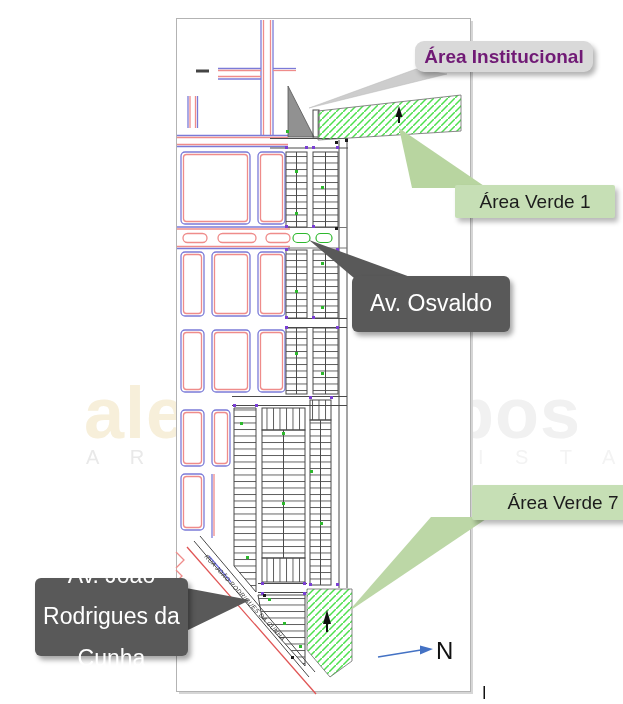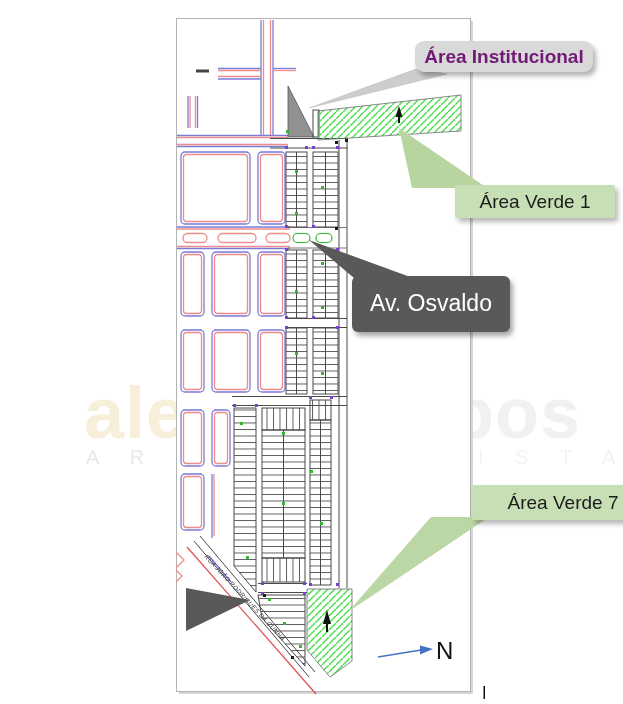--- a/index.html
+++ b/index.html
@@ -249,14 +249,19 @@
 </div>
 
 <div class="callout co-dark" style="left:352px;top:276px;width:158px;height:56px;">
   <span>Av. Osvaldo</span>
 </div>
 
 <div class="callout co-green" style="left:424px;top:485px;width:182px;height:35px;">
   <span>Área Verde 7</span>
 </div>
 
+<div class="callout co-dark" style="left:35px;top:578px;width:153px;height:78px;">
+  <span>Av. João</span>
+  <span>Rodrigues da</span>
+  <span>Cunha</span>
+</div>
 
 </div>
 
 </body></html>

